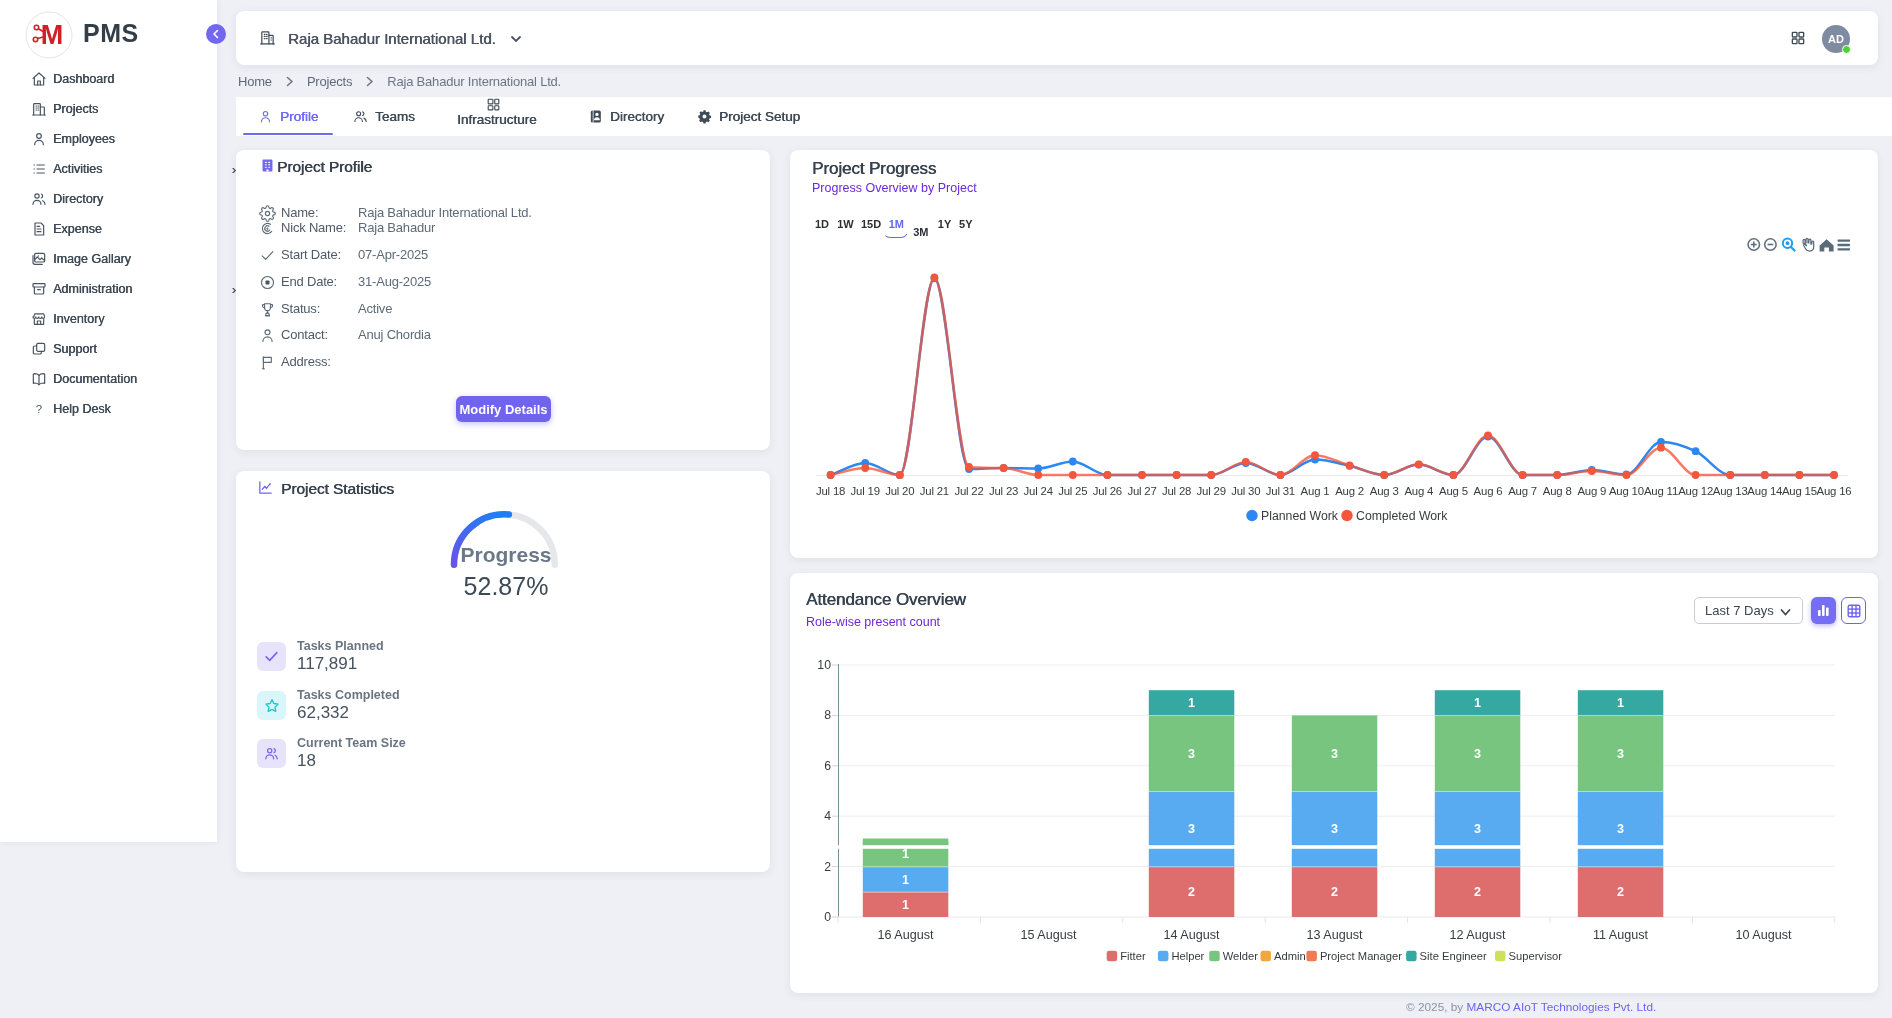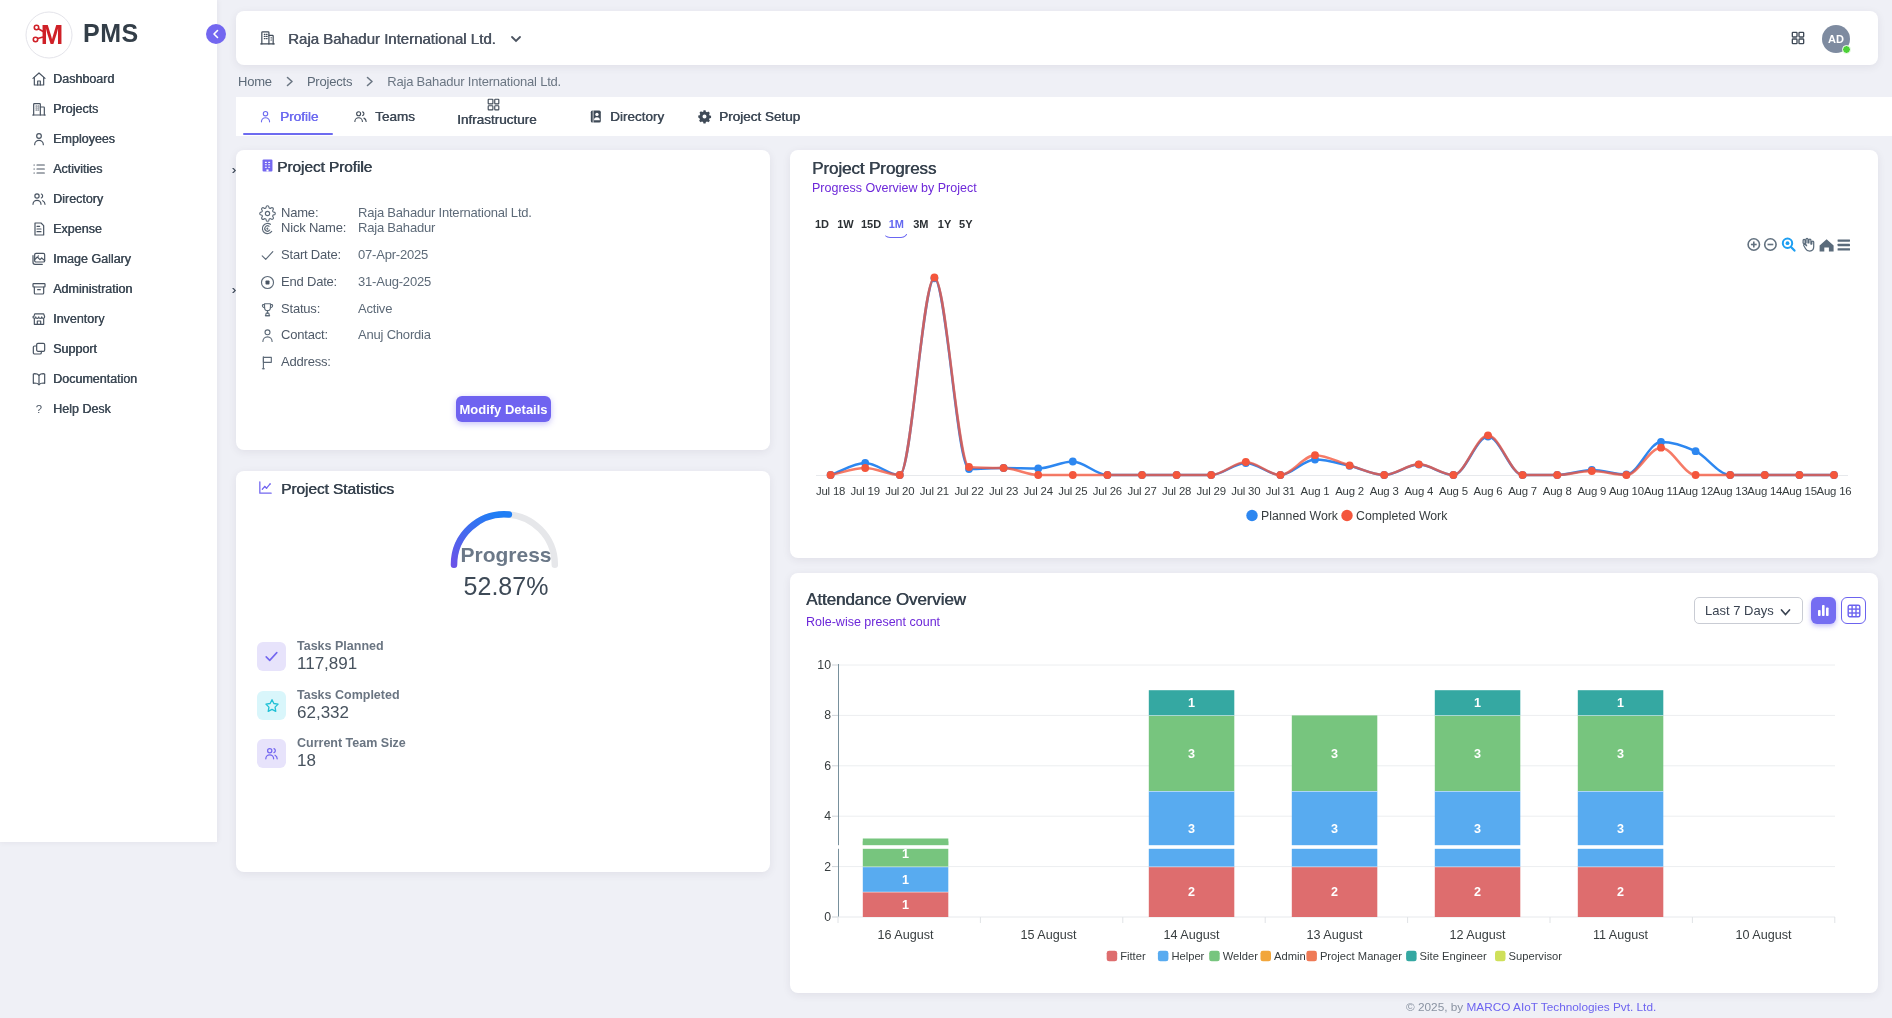--- a/index.html
+++ b/index.html
@@ -357,21 +357,21 @@
 <div class="stat-val" style="top:751px;">18</div>
 
 <div class="card" style="left:790px; top:150px; width:1088px; height:408px;"></div>
 <div class="h-card" style="left:812px; top:159px; font-size:17px;">Project Progress</div>
 <div class="sub" style="left:812px; top:181px;">Progress Overview by Project</div>
 <div class="abs" style="top:218px; left:0; width:100%; height:22px;">
     <span class="rb " style="left:805px;">1D</span>
     <span class="rb " style="left:828.5px;">1W</span>
     <span class="rb " style="left:854px;">15D</span>
     <span class="rb rb-act" style="left:879.3px;">1M</span>
-    <span class="rb " style="left:903.9px;">3M</span>
+    <span class="rb " style="left:903.9px;margin-top:8px;">3M</span>
     <span class="rb " style="left:927.6px;">1Y</span>
     <span class="rb " style="left:948.8px;">5Y</span>
     <span class="abs" style="left:883px; top:12.5px; width:25px; height:7px; border:1.8px solid transparent; border-bottom-color:#6a66f2; border-radius:0 0 9px 9px;"></span>
   </div>
 <svg class="abs" style="left:1744px; top:236px;" width="112" height="18" viewBox="0 0 112 18">
 <g stroke="#62717f" fill="none" stroke-width="1.6">
 <circle cx="9.8" cy="8.5" r="5.7"></circle>
       <line x1="6.9" y1="8.5" x2="12.7" y2="8.5"></line>
       <line x1="9.8" y1="5.6" x2="9.8" y2="11.4"></line>
 <circle cx="26.4" cy="8.5" r="5.7"></circle>

